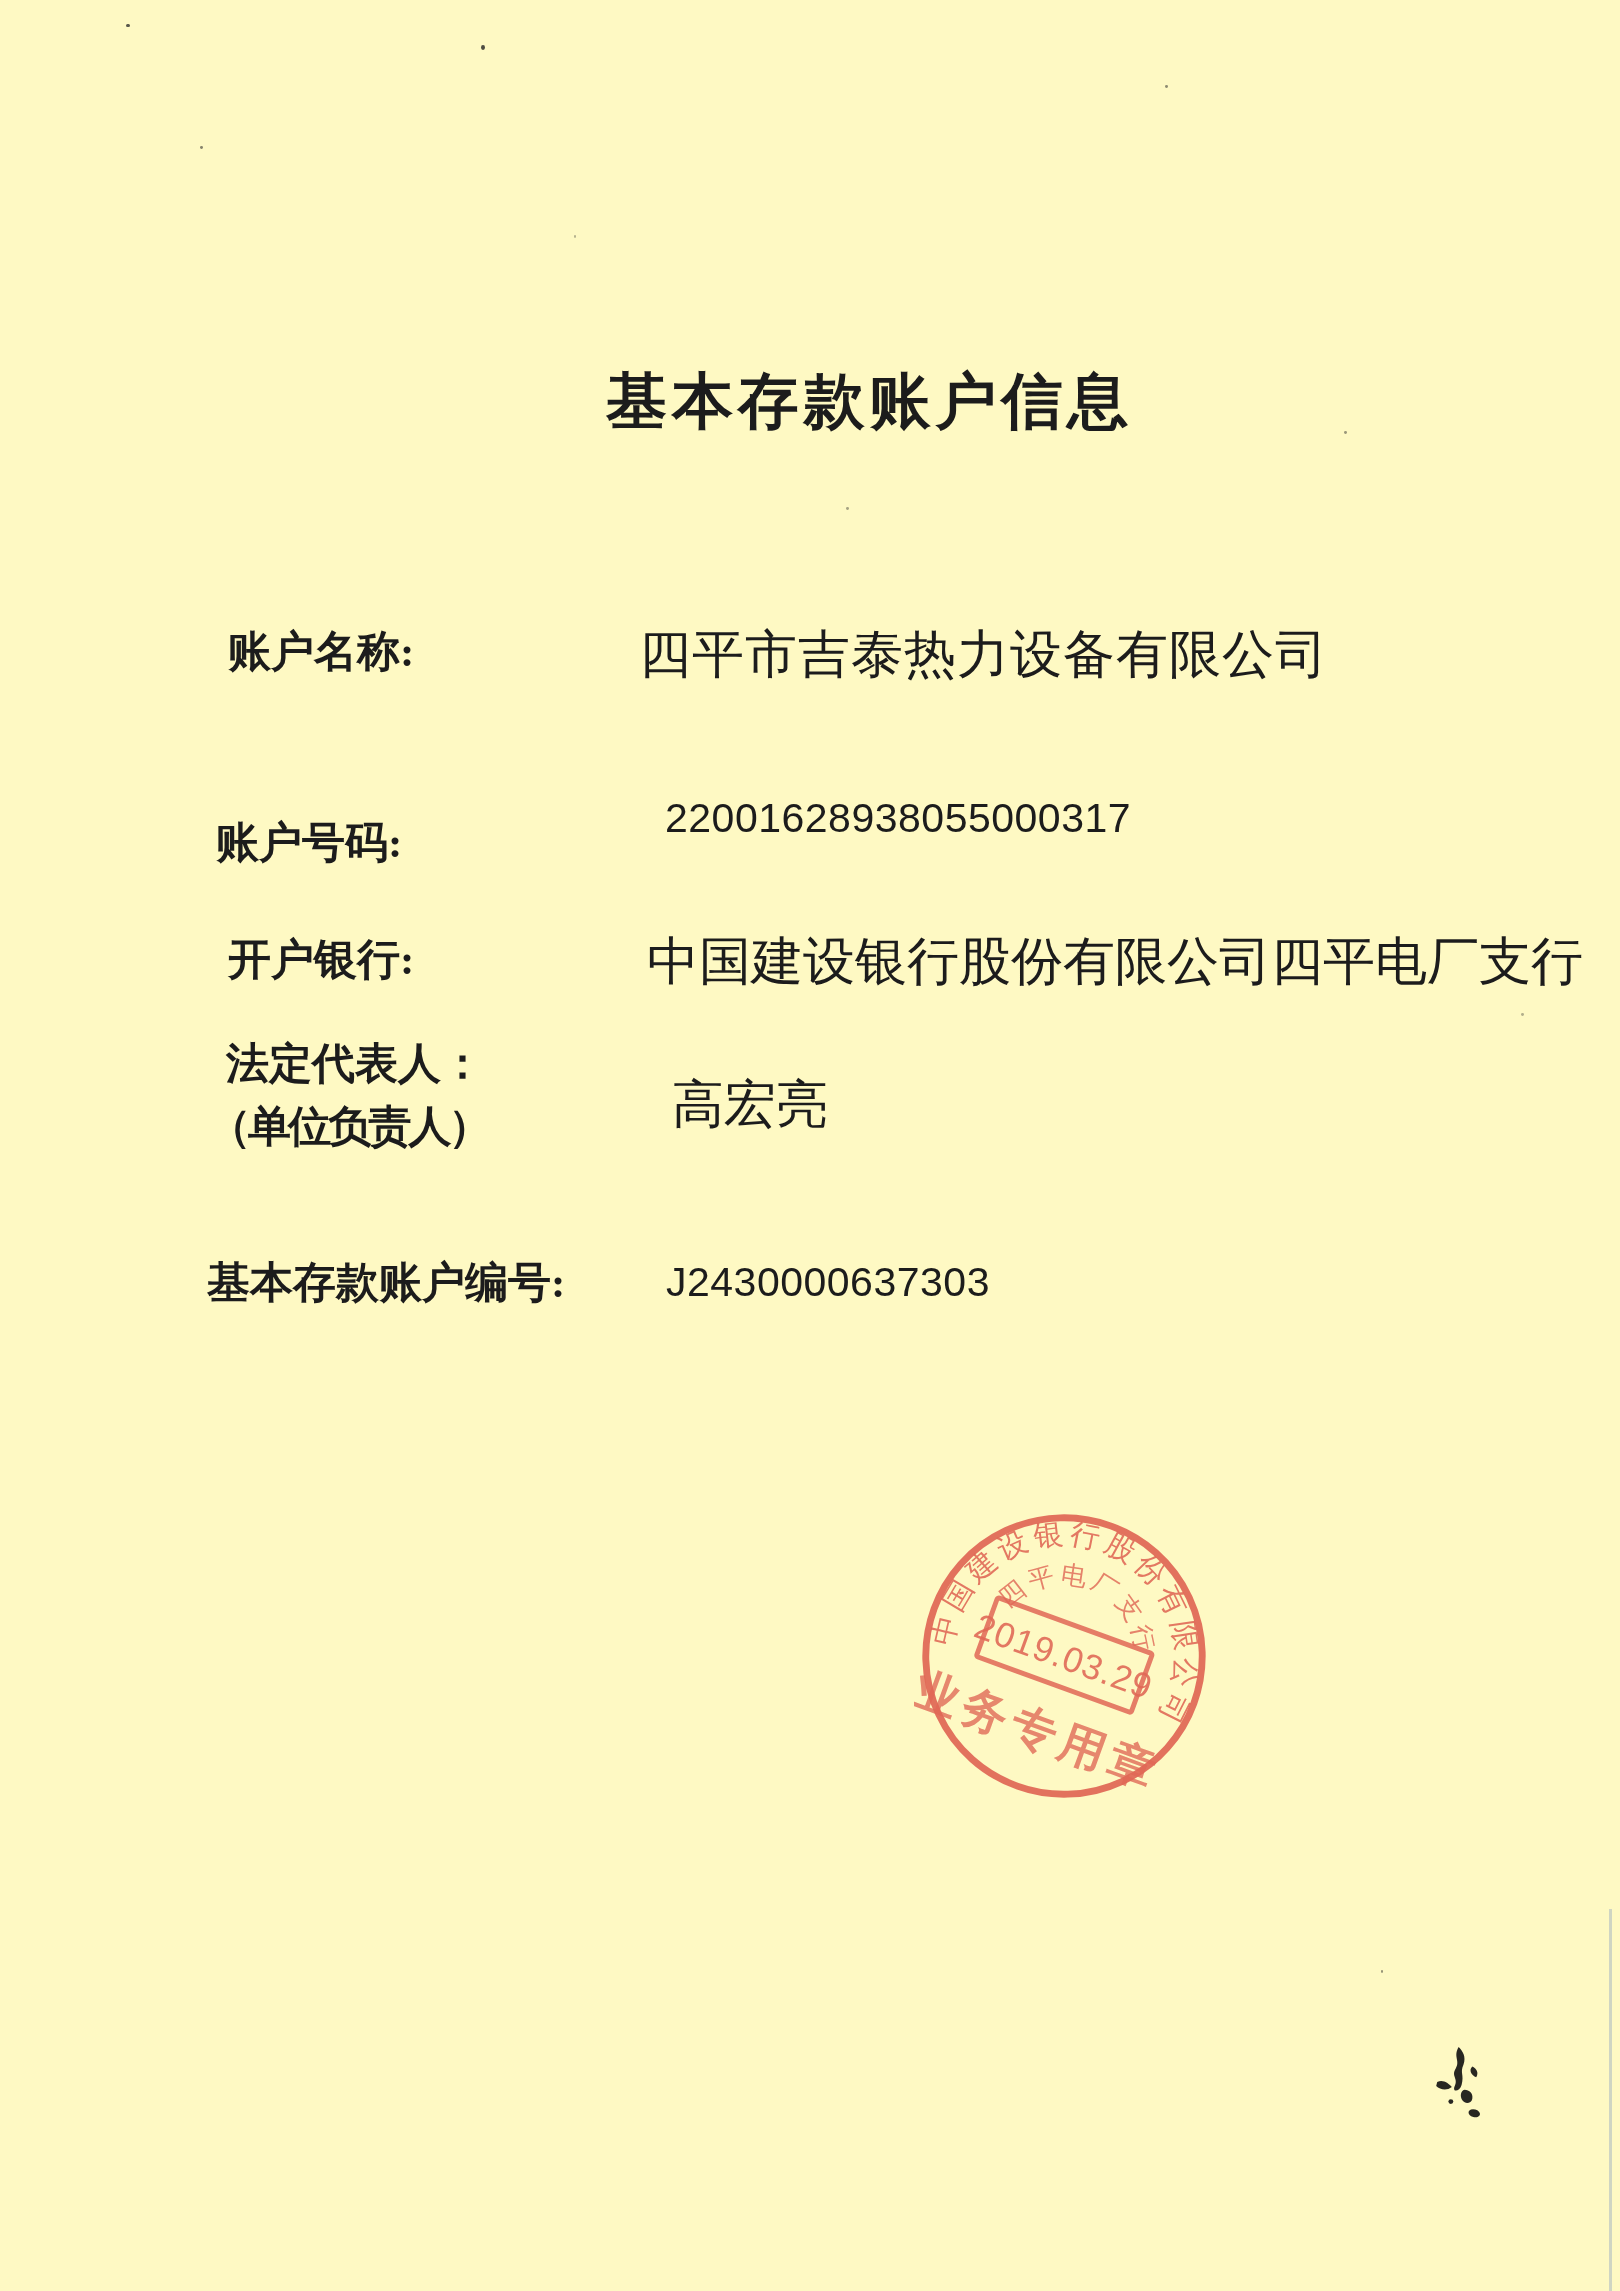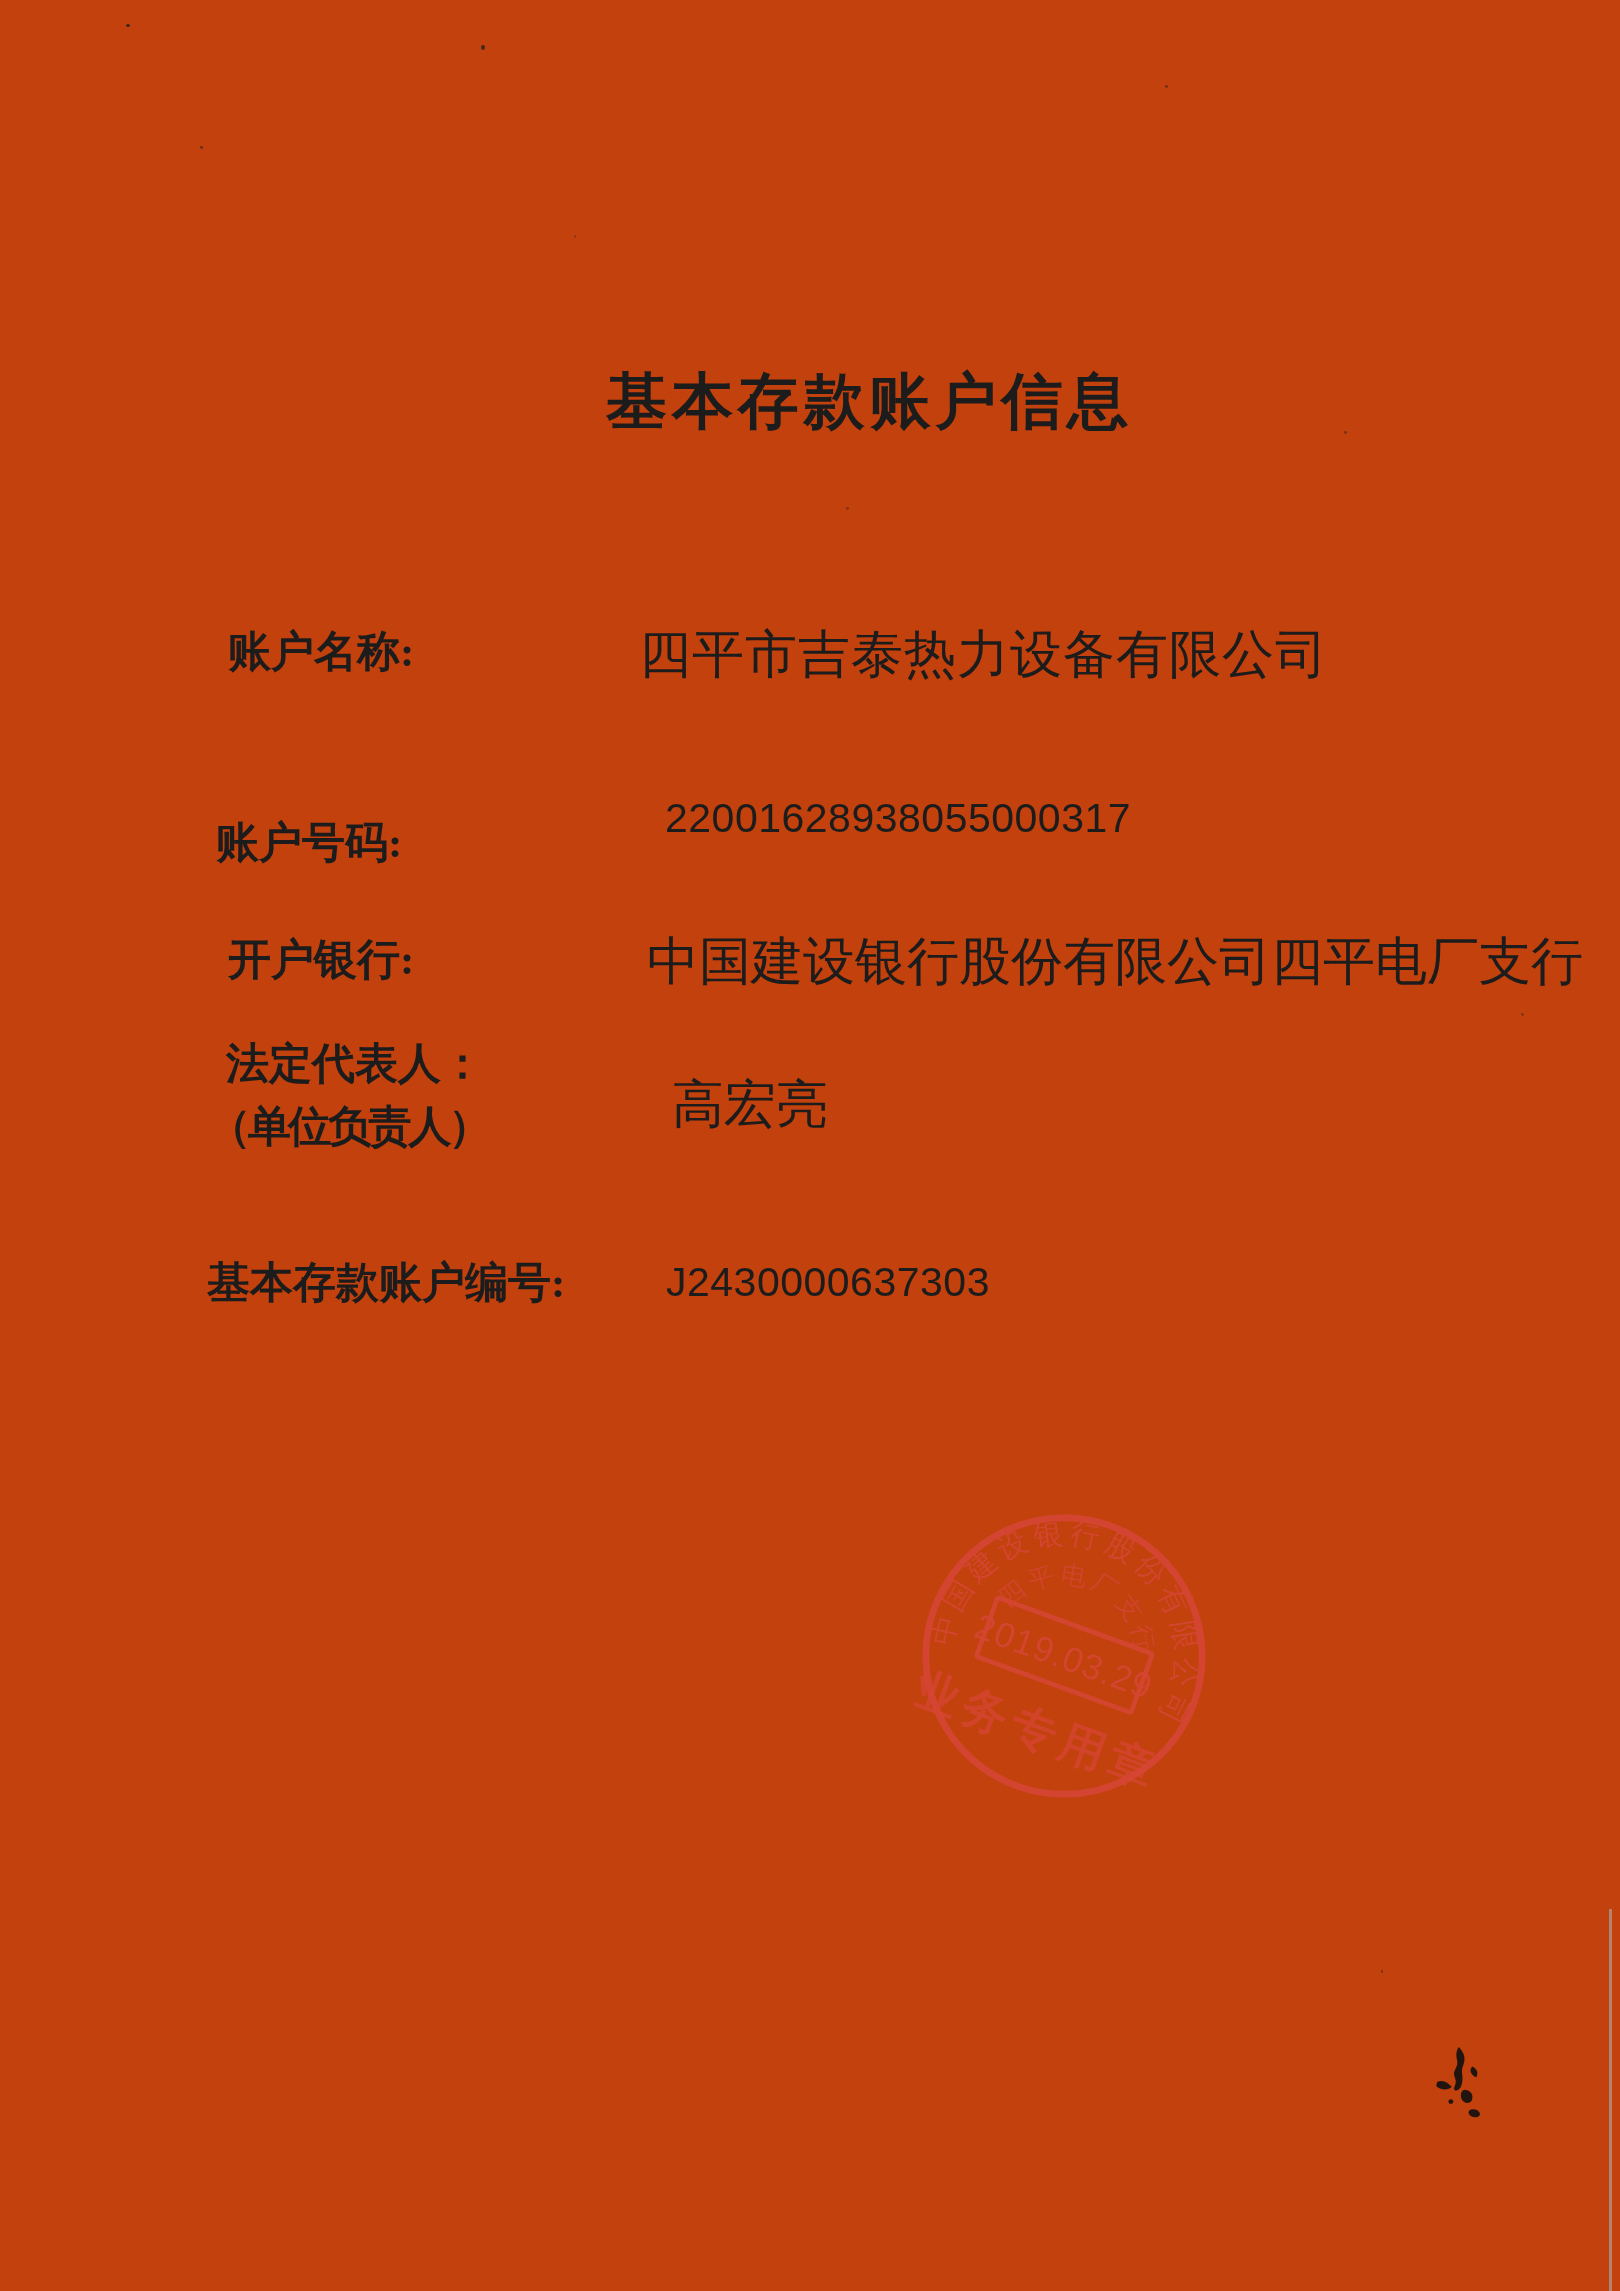--- a/index.html
+++ b/index.html
@@ -1,18 +1,18 @@
 <!DOCTYPE html>
 <html><head>
 <meta charset="utf-8">
 <style>
   html,body { margin:0; padding:0; background:#e8e8e8; }
   .doc {
     position:relative; width:1620px; height:2292px; margin:0 auto;
-    background:#c2410c; overflow:hidden;
+    background:#fef9c3; overflow:hidden;
     font-family:"Liberation Serif","DejaVu Serif",serif; color:#1c1c1c;
   }
   .title {
     position:absolute; top:361px; left:606px;
     font-size:61px; font-weight:bold; letter-spacing:4.9px; white-space:nowrap;
   }
   .label { position:absolute; font-size:43px; font-weight:bold; white-space:nowrap; }
   .value { position:absolute; font-size:52px; white-space:nowrap; }
   .num   { font-family:"Liberation Sans","DejaVu Sans",sans-serif; }
 

